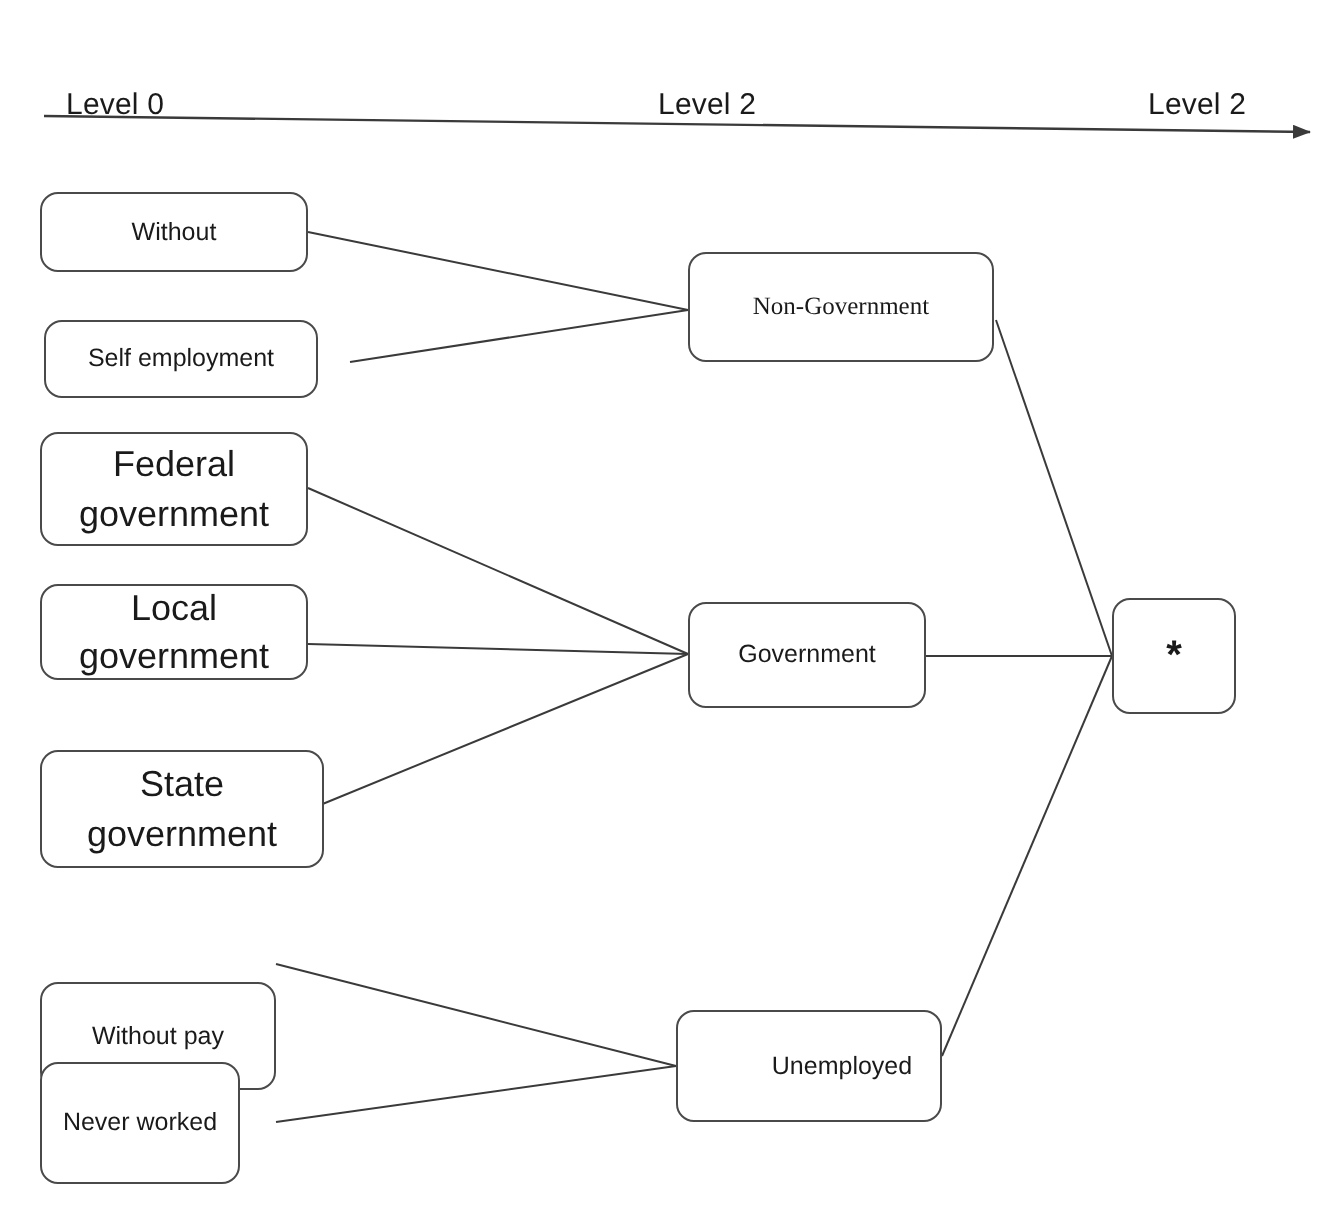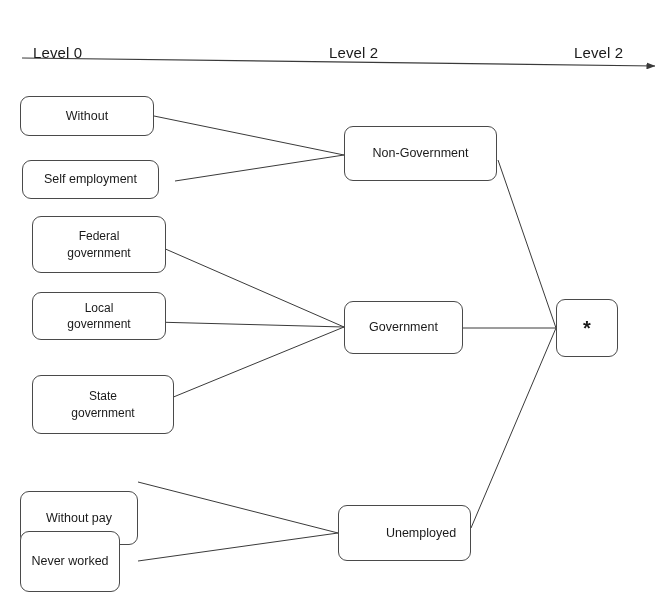--- a/index.html
+++ b/index.html
@@ -41,22 +41,21 @@
     display: flex;
     align-items: center;
     justify-content: center;
     text-align: center;
     font-size: 12.5px;
     color: #1a1a1a;
     line-height: 1.35;
     z-index: 2;
   }
   .node.two-line {
-    font-size: 12px;
-    margin-left: 12px;
+    font-size: 18px;
   }
   .node.terminal {
     font-size: 20px;
     font-weight: bold;
     line-height: 1;
   }
   .node .node-text {
     display: block;
     padding: 0 4px;
     white-space: pre-line;
@@ -113,21 +112,21 @@
       <div class="node two-line" style="left: 20px; top: 375px; width: 142px; height: 59px;">
         <span class="node-text">State
 government</span>
       </div>
       <div class="node" style="left: 20px; top: 455px; width: 118px; height: 54px; margin-top: 36px;">
         <span class="node-text">Without pay</span>
       </div>
       <div class="node" style="left: 20px; top: 531px; width: 100px; height: 61px;">
         <span class="node-text">Never worked</span>
       </div>
-      <div class="node" style="left: 344px; top: 126px; width: 153px; height: 55px;">
+      <div class="node" style="left: 344px; top: 126px; width: 153px; height: 55px; font-family: Liberation Serif, serif;">
         <span class="node-text">Non-Government</span>
       </div>
       <div class="node" style="left: 344px; top: 301px; width: 119px; height: 53px;">
         <span class="node-text">Government</span>
       </div>
       <div class="node" style="left: 338px; top: 505px; width: 133px; height: 56px; padding-left: 33px;">
         <span class="node-text">Unemployed</span>
       </div>
       <div class="node terminal" style="left: 556px; top: 299px; width: 62px; height: 58px;">
         <span class="node-text">*</span>

